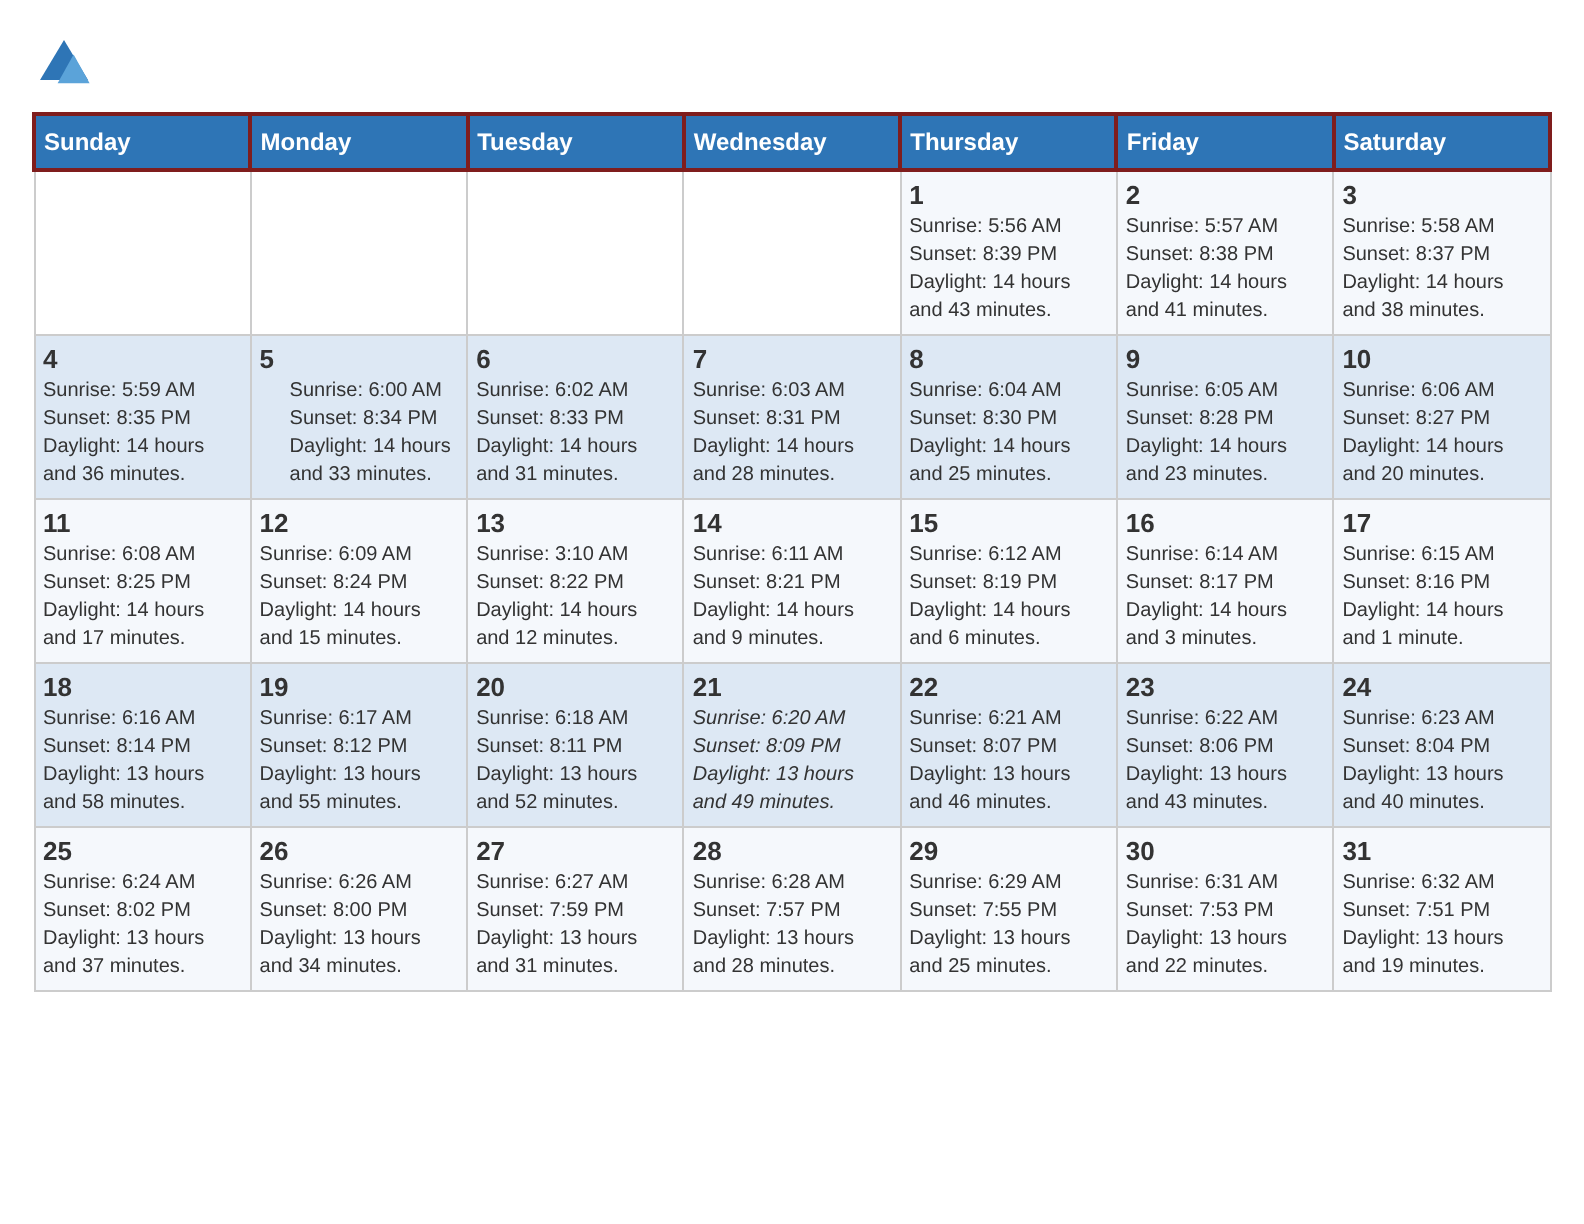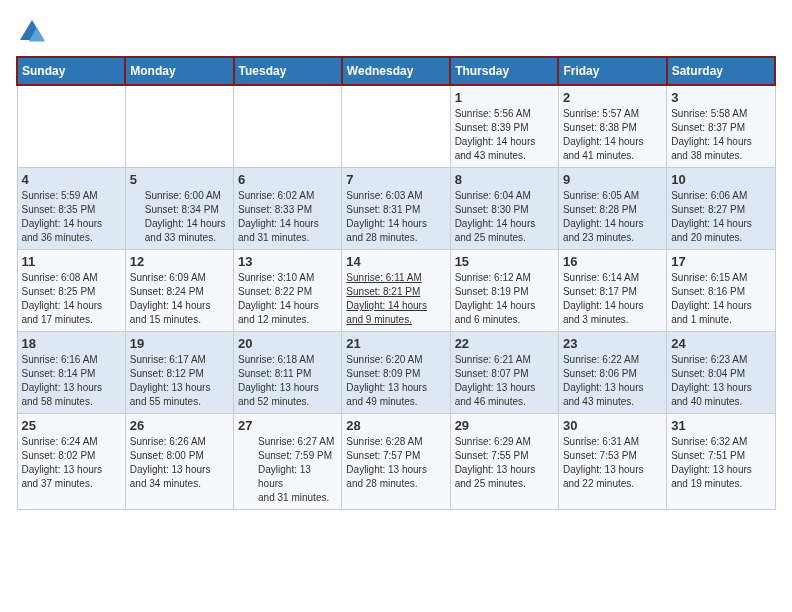--- a/index.html
+++ b/index.html
@@ -214,21 +214,21 @@
         </td>
         <td>
           <div class="day-number">13</div>
           <div class="day-info" style="white-space: pre-line;">Sunrise: 3:10 AM
 Sunset: 8:22 PM
 Daylight: 14 hours
 and 12 minutes.</div>
         </td>
         <td>
           <div class="day-number">14</div>
-          <div class="day-info" style="white-space: pre-line; text-decoration: underline;">Sunrise: 6:11 AM
+          <div class="day-info" style="white-space: pre-line;">Sunrise: 6:11 AM
 Sunset: 8:21 PM
 Daylight: 14 hours
 and 9 minutes.</div>
         </td>
         <td>
           <div class="day-number">15</div>
           <div class="day-info" style="white-space: pre-line;">Sunrise: 6:12 AM
 Sunset: 8:19 PM
 Daylight: 14 hours
 and 6 minutes.</div>
@@ -265,21 +265,21 @@
         </td>
         <td>
           <div class="day-number">20</div>
           <div class="day-info" style="white-space: pre-line;">Sunrise: 6:18 AM
 Sunset: 8:11 PM
 Daylight: 13 hours
 and 52 minutes.</div>
         </td>
         <td>
           <div class="day-number">21</div>
-          <div class="day-info" style="white-space: pre-line;">Sunrise: 6:20 AM
+          <div class="day-info" style="white-space: pre-line; font-style: italic;">Sunrise: 6:20 AM
 Sunset: 8:09 PM
 Daylight: 13 hours
 and 49 minutes.</div>
         </td>
         <td>
           <div class="day-number">22</div>
           <div class="day-info" style="white-space: pre-line;">Sunrise: 6:21 AM
 Sunset: 8:07 PM
 Daylight: 13 hours
 and 46 minutes.</div>
@@ -309,21 +309,21 @@
         </td>
         <td>
           <div class="day-number">26</div>
           <div class="day-info" style="white-space: pre-line;">Sunrise: 6:26 AM
 Sunset: 8:00 PM
 Daylight: 13 hours
 and 34 minutes.</div>
         </td>
         <td>
           <div class="day-number">27</div>
-          <div class="day-info" style="white-space: pre-line; margin-left: 20px;">Sunrise: 6:27 AM
+          <div class="day-info" style="white-space: pre-line;">Sunrise: 6:27 AM
 Sunset: 7:59 PM
 Daylight: 13 hours
 and 31 minutes.</div>
         </td>
         <td>
           <div class="day-number">28</div>
           <div class="day-info" style="white-space: pre-line;">Sunrise: 6:28 AM
 Sunset: 7:57 PM
 Daylight: 13 hours
 and 28 minutes.</div>

